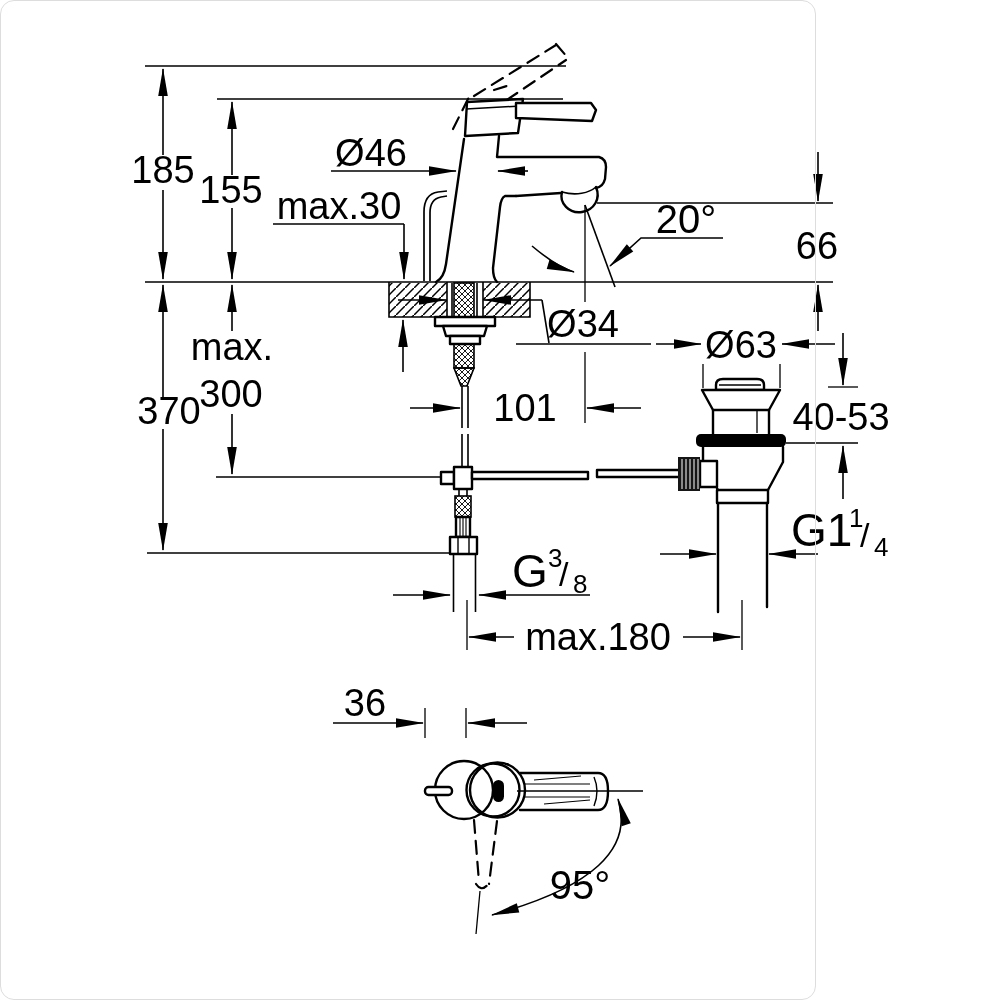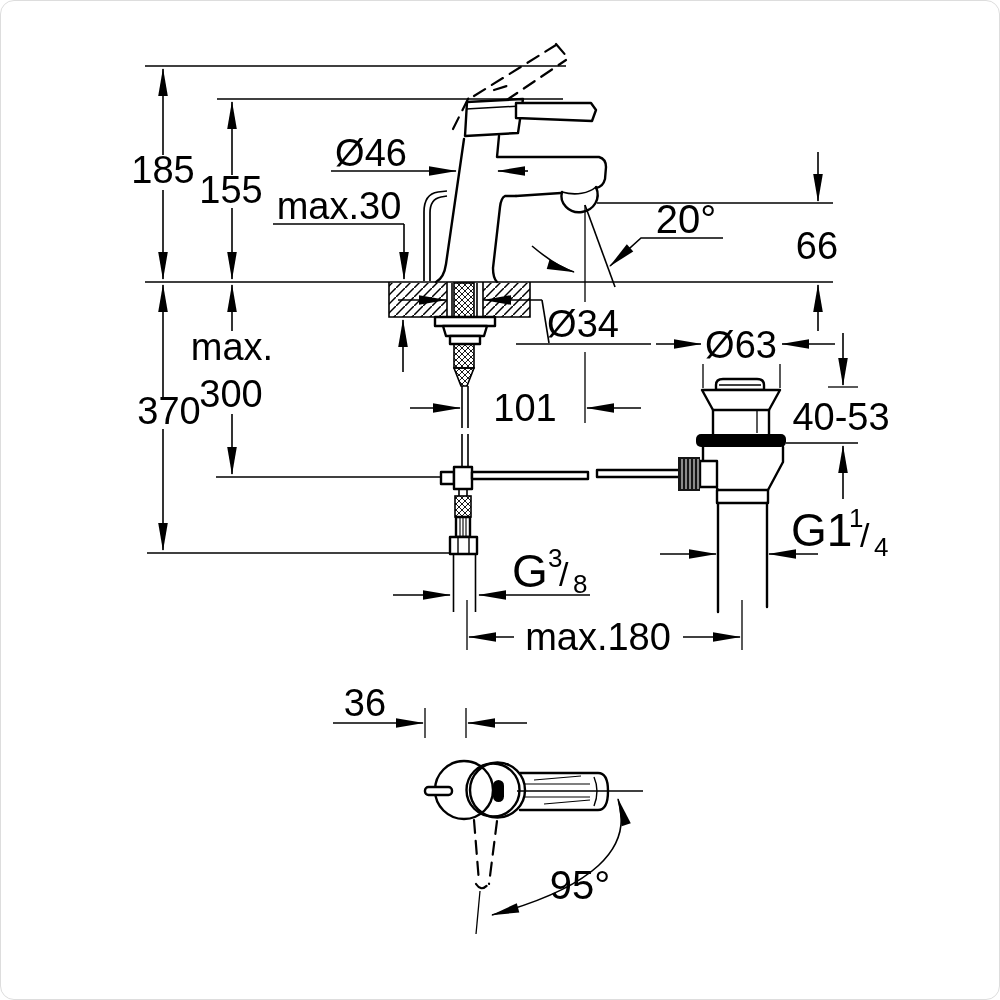--- a/index.html
+++ b/index.html
@@ -1,16 +1,16 @@
 <!DOCTYPE html>
 <html><head>
 <meta charset="utf-8">
 <style>
   html,body{margin:0;padding:0;background:#fff;}
-  .page{width:1000px;height:1000px;position:relative;background:#fff;box-sizing:border-box;}
+  .page{width:816px;height:1000px;position:relative;background:#fff;box-sizing:border-box;}
   .frame{position:absolute;inset:0;border:1px solid #ddd;border-radius:14px;pointer-events:none;}
   svg{position:absolute;left:0;top:0;}
   text{font-family:"Liberation Sans",sans-serif;fill:#000;}
   .dim{font-size:38px;}
   .dimbig{font-size:40px;}
   .gmain{font-size:46px;}
   .gsup{font-size:26px;}
   .gslash{font-size:34px;}
   .gsub{font-size:26px;}
   .obj{stroke:#000;stroke-width:2.4;fill:none;stroke-linecap:round;stroke-linejoin:round;}

